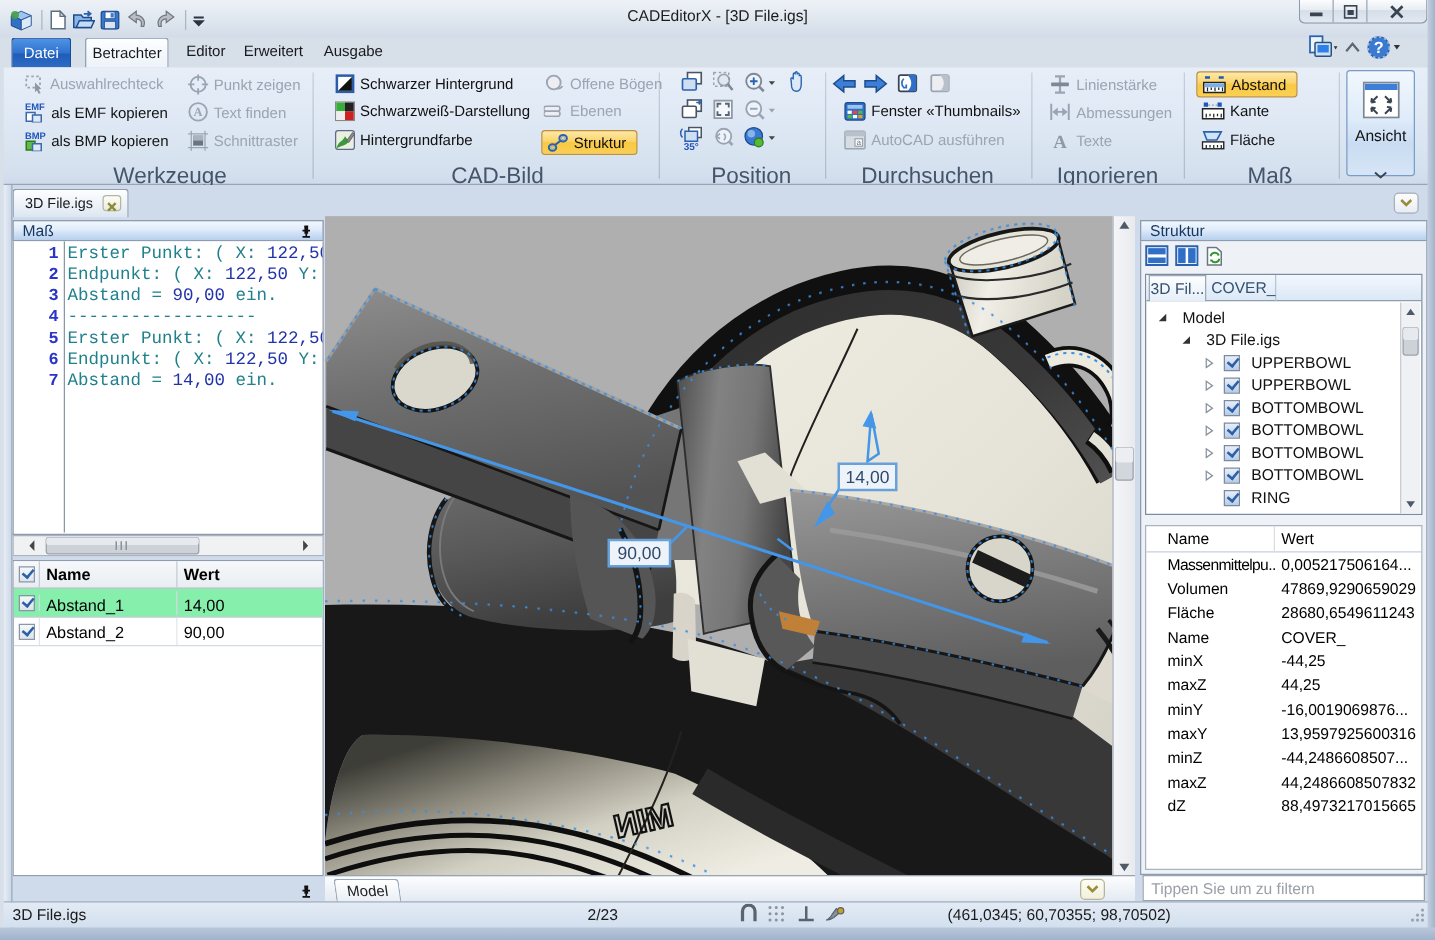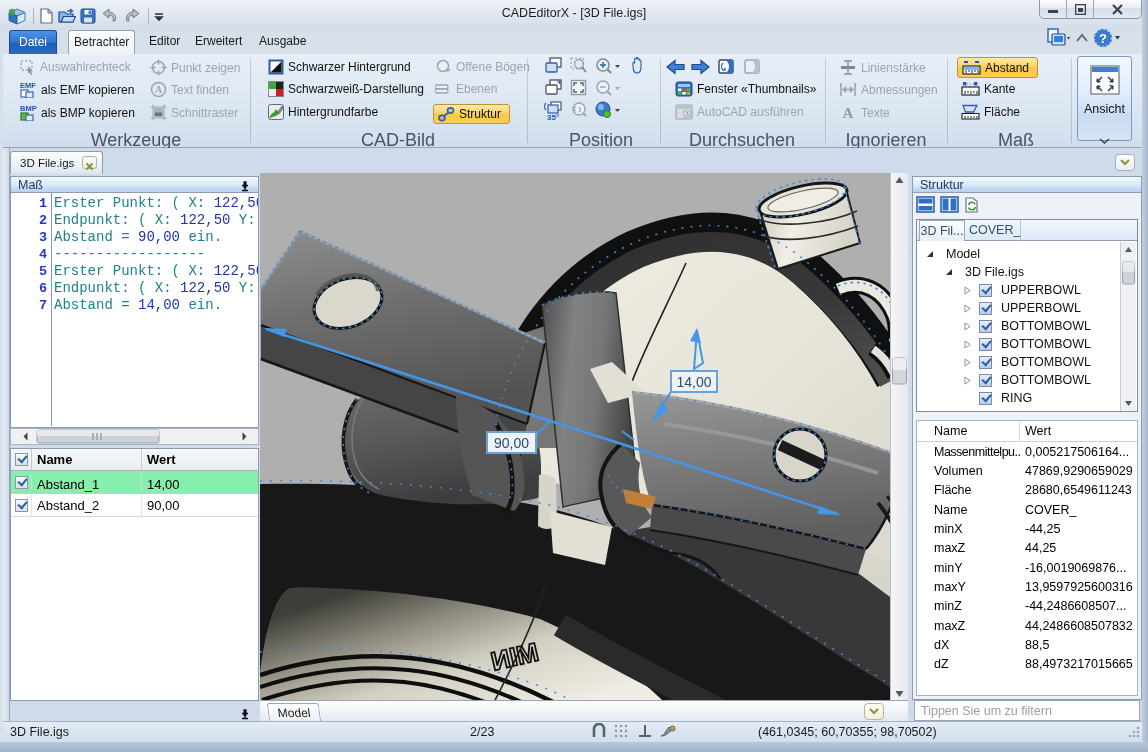--- a/index.html
+++ b/index.html
@@ -752,24 +752,20 @@
       </div>
     <div class="row">
         <div class="c1">minZ</div>
         <div class="c2">-44,2486608507...</div>
       </div>
     <div class="row">
         <div class="c1">maxZ</div>
         <div class="c2">44,2486608507832</div>
       </div>
     <div class="row">
-        <div class="c1">dX</div>
-        <div class="c2">88,5</div>
-      </div>
-    <div class="row">
         <div class="c1">dZ</div>
         <div class="c2">88,4973217015665</div>
       </div>
   </div>
   <div class="abs" id="filter">Tippen Sie um zu filtern</div>
 
   <div class="abs" id="statusbar">
     <div style="position:absolute;left:7px;top:3px">3D File.igs</div>
     <div style="position:absolute;left:467px;top:3px">2/23</div>
     <div style="position:absolute;left:588px;top:1px;display:flex;gap:6px;align-items:center">

